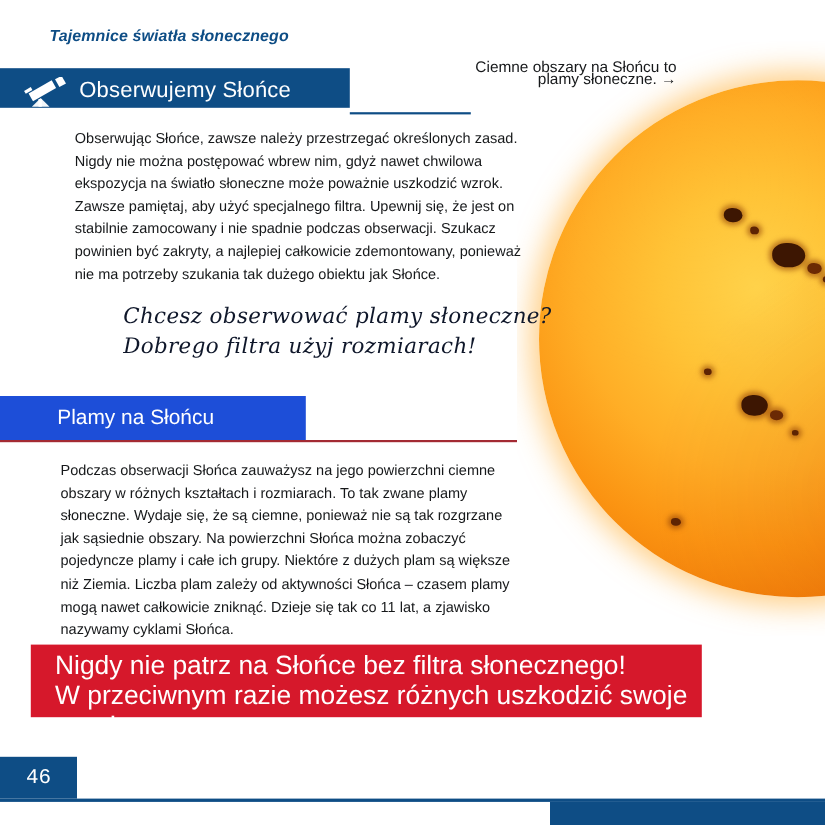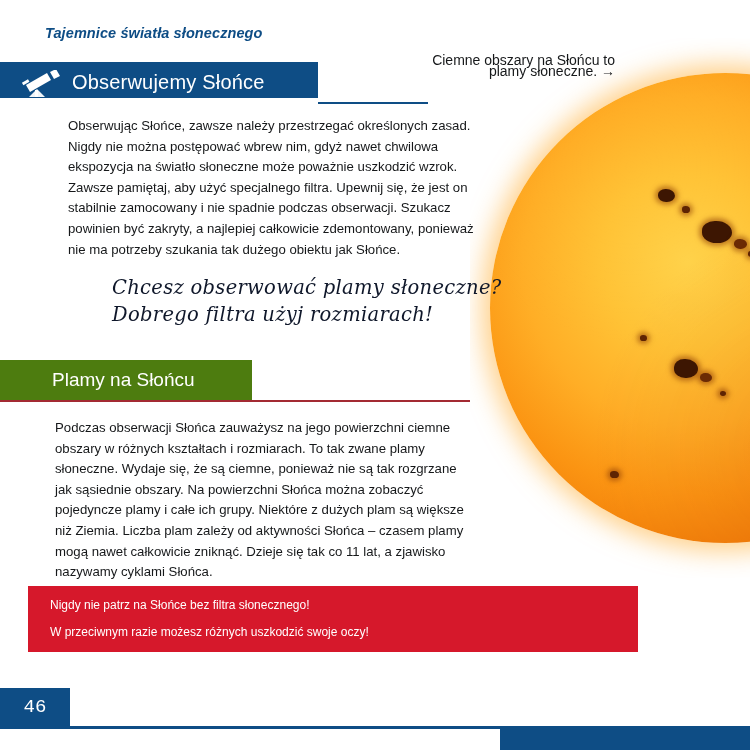--- a/index.html
+++ b/index.html
@@ -142,23 +142,23 @@
     width: 110px;
     height: 2px;
     background: #0e4d85;
   }
 
   
   .head-red {
     position: absolute;
     left: 0;
     top: 360px;
-    width: 252px;
+    width: 278px;
     height: 40px;
-    background: #4d7c0f;
+    background: #1d4ed8;
   }
   .head-red .title {
     position: absolute;
     left: 52px;
     top: 9px;
     color: #ffffff;
     font-size: 19px;
   }
   .head-red-rule {
     position: absolute;
@@ -198,21 +198,21 @@
   .warn-banner {
     position: absolute;
     left: 28px;
     top: 586px;
     width: 610px;
     height: 66px;
     background: #d6182b;
   }
   .warn-banner .line {
     color: #ffffff;
-    font-size: 12px;
+    font-size: 24px;
     line-height: 27px;
     margin-left: 22px;
   }
   .warn-banner .l1 { padding-top: 6px; }
 
   
   .photo-caption {
     position: absolute;
     left: 410px;
     top: 55px;

